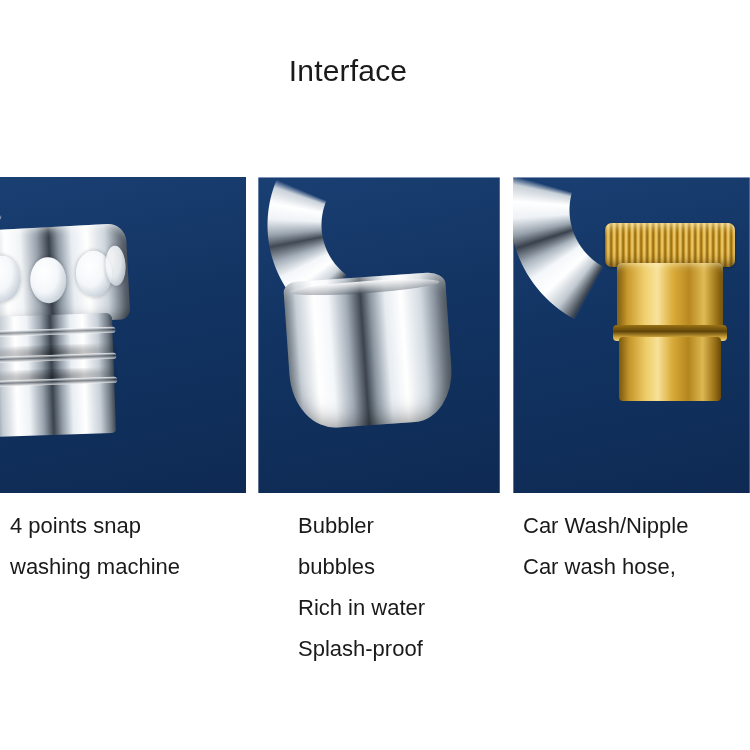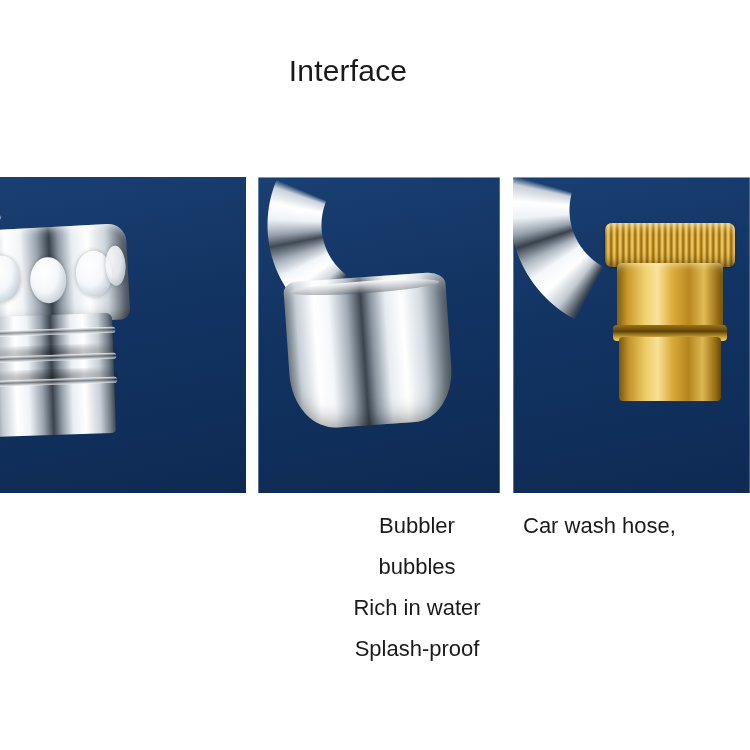--- a/index.html
+++ b/index.html
@@ -316,21 +316,21 @@
     top: 505px;
     left: 0;
     width: 750px;
     height: 245px;
   }
   .caption-col {
     position: absolute;
     top: 0;
   }
   .caption-col.c1 { left: 10px;  width: 244px; }
-  .caption-col.c2 { left: 312px; width: 210px; text-align: center; }
+  .caption-col.c2 { left: 298px; width: 210px; }
   .caption-col.c3 { left: 523px; width: 227px; }
 
   .caption-line {
     font-size: 22px;
     line-height: 41px;
     color: #1a1a1a;
     white-space: nowrap;
   }
 </style>
 </head>
@@ -379,25 +379,30 @@
       <div class="brass-barrel"></div>
       <div class="brass-groove"></div>
       <div class="brass-tip"></div>
     </div>
   </div>
 
 </div>
 
 <div class="captions">
 
+  <div class="caption-col c1">
+    <div class="caption-line">4 points snap</div>
+    <div class="caption-line">washing machine</div>
+  </div>
 
   <div class="caption-col c2">
     <div class="caption-line">Bubbler</div>
     <div class="caption-line">bubbles</div>
     <div class="caption-line">Rich in water</div>
     <div class="caption-line">Splash-proof</div>
   </div>
 
   <div class="caption-col c3">
+    <div class="caption-line">Car Wash/Nipple</div>
     <div class="caption-line">Car wash hose,</div>
   </div>
 
 </div>
 
 </body></html>

